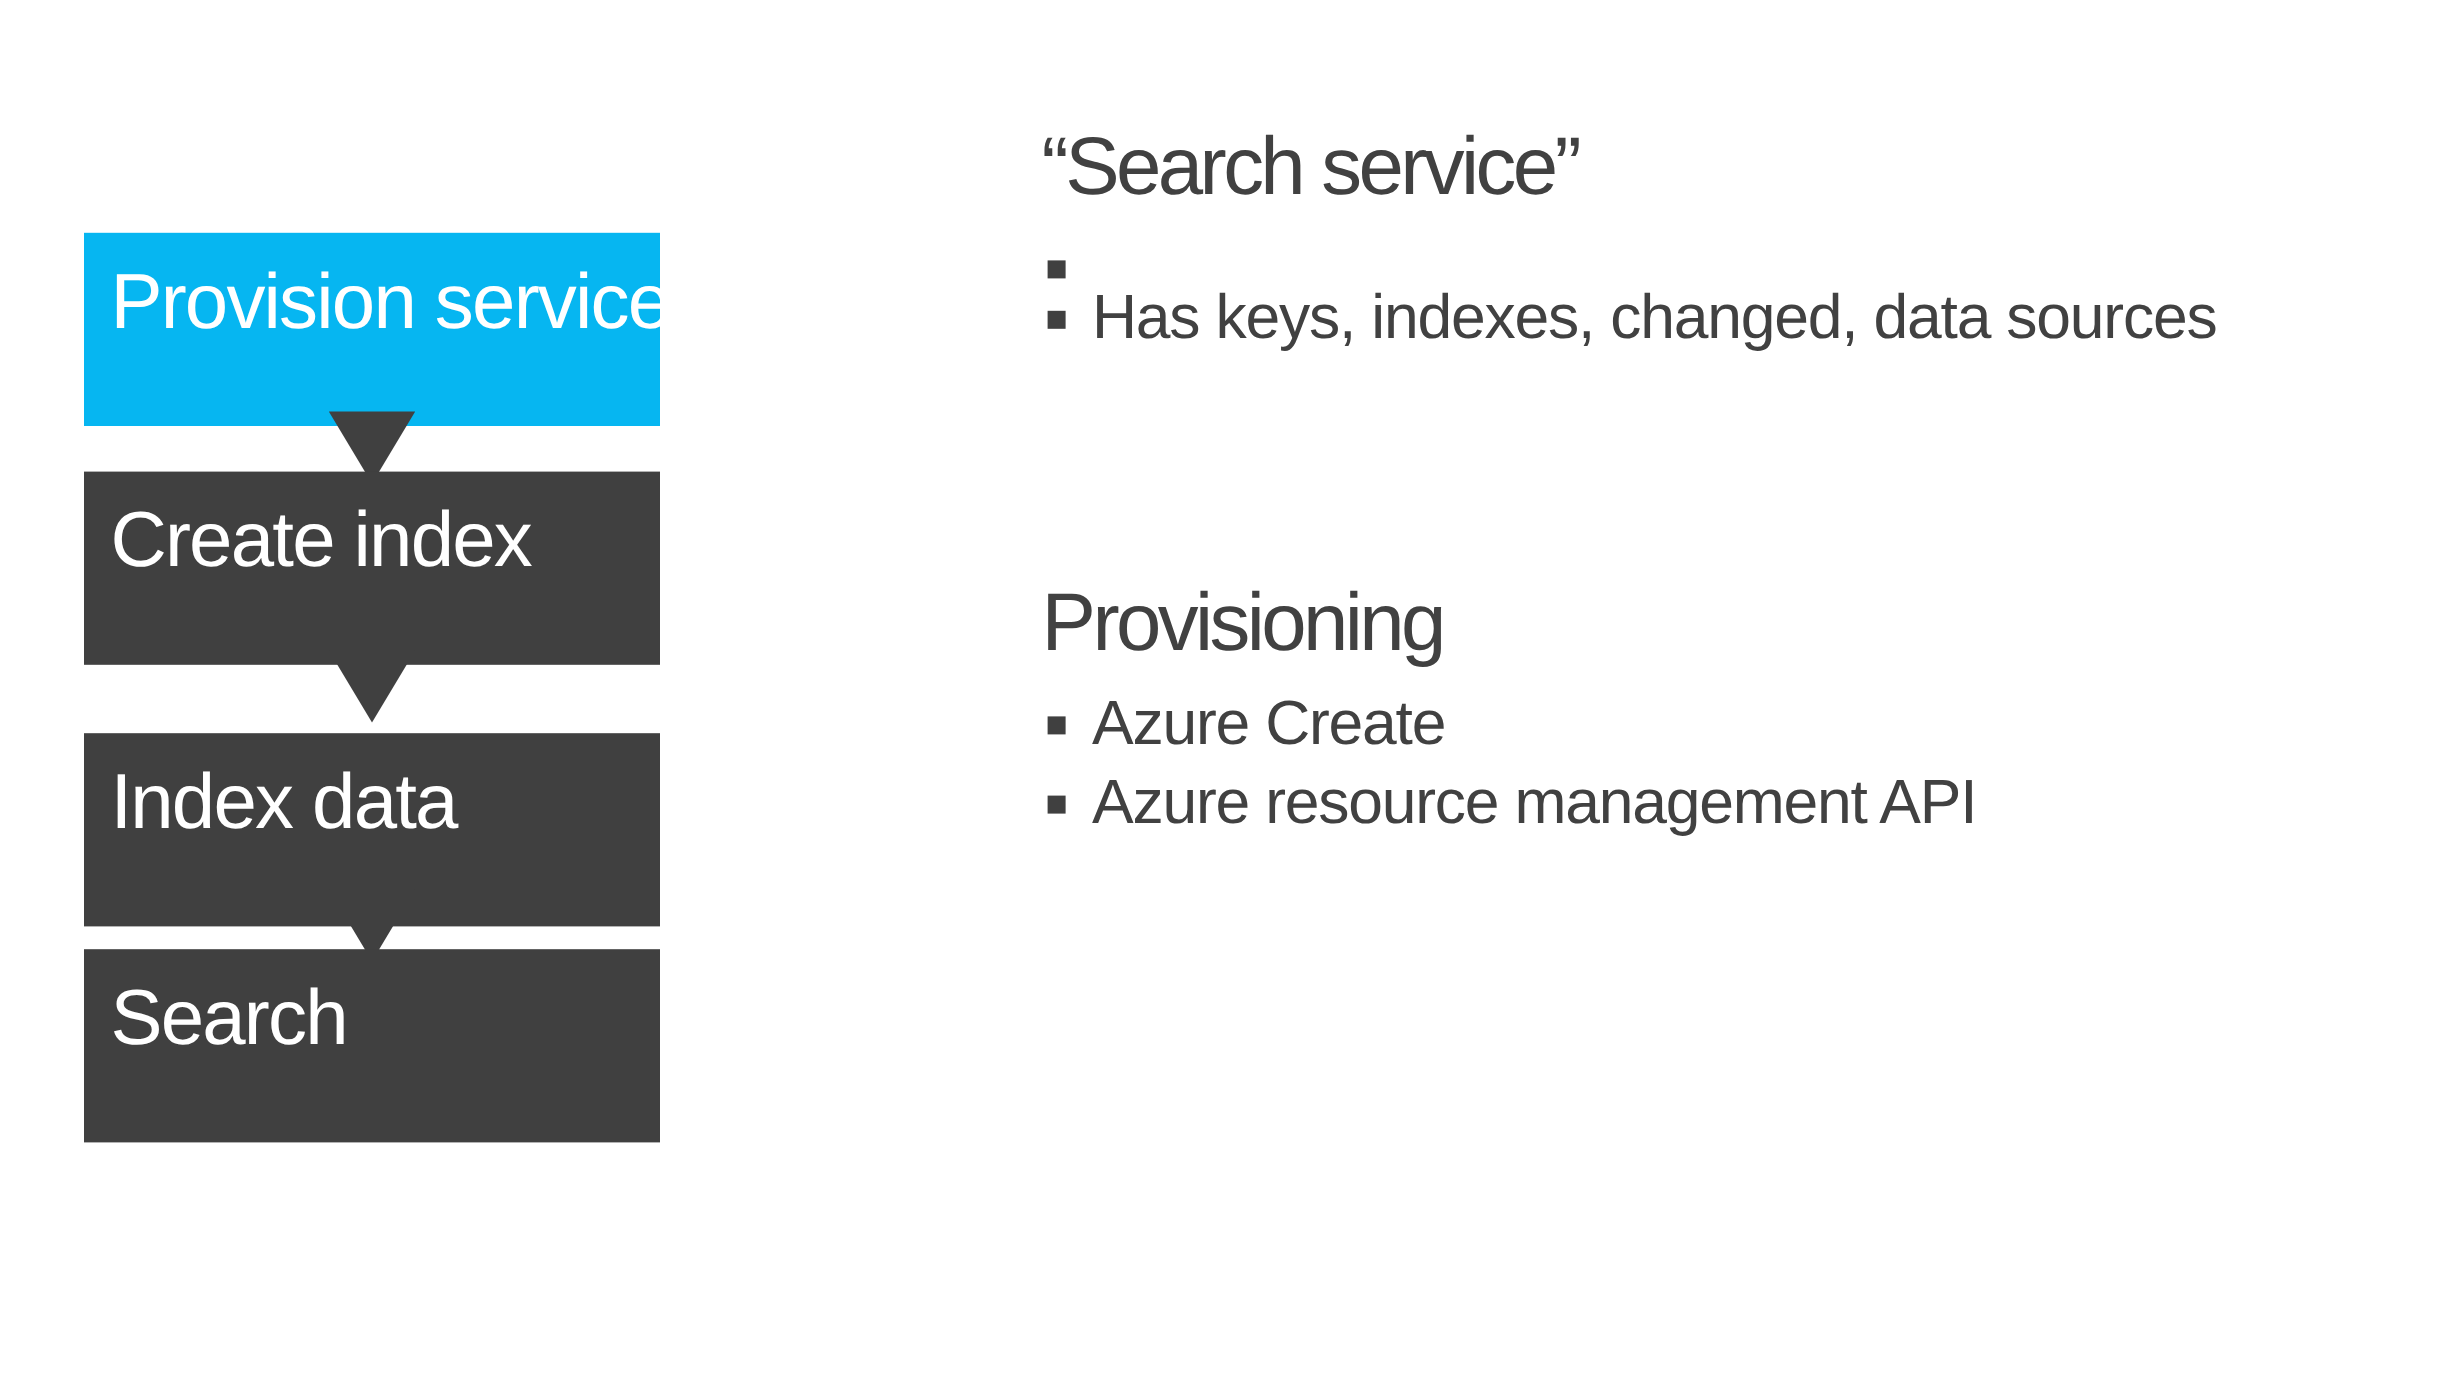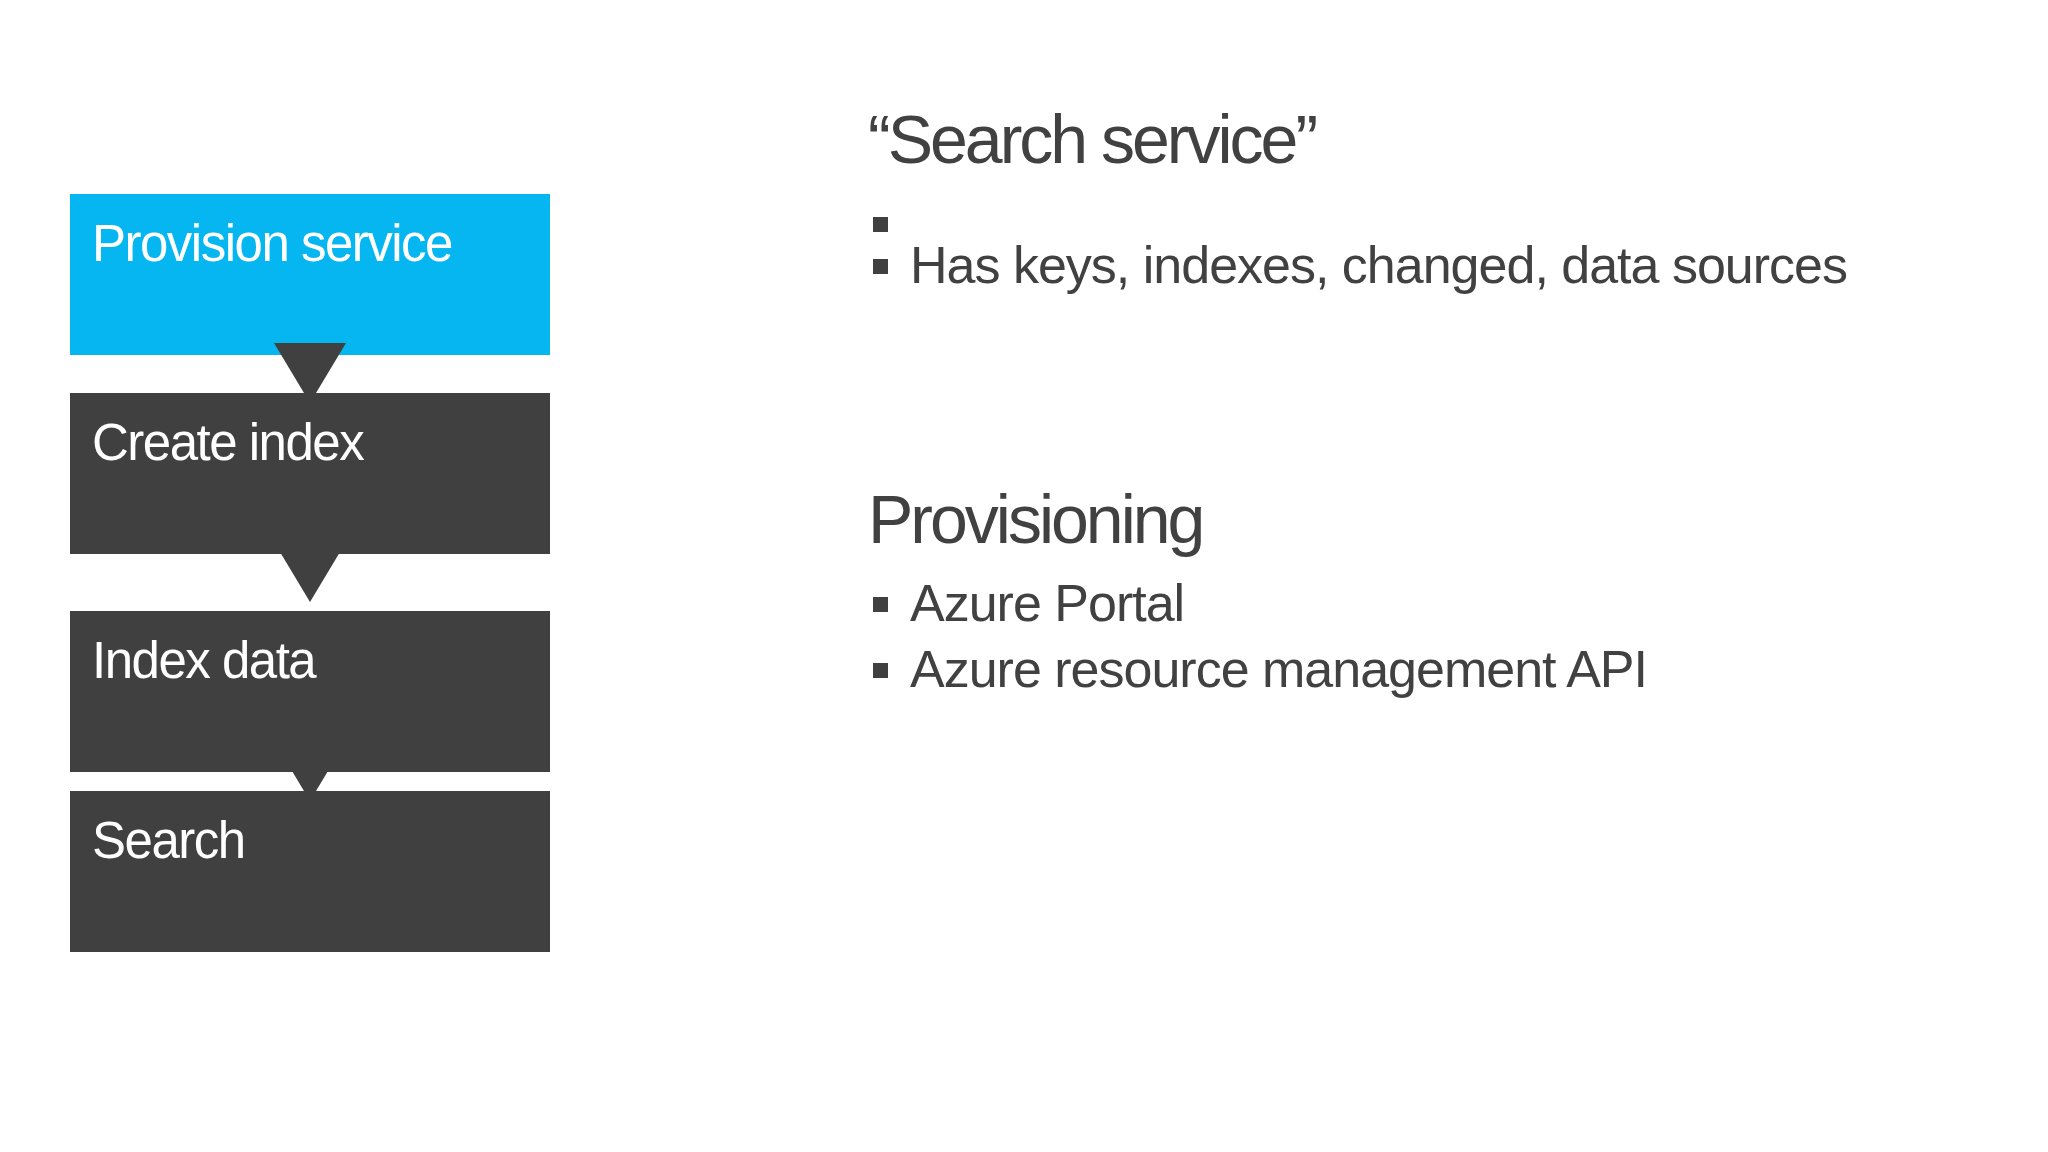--- a/index.html
+++ b/index.html
@@ -19,21 +19,21 @@
     left: 70px;
     width: 480px;
     height: 161px;
   }
   .step--primary { background: #06B6F1; }
   .step--light   { background: #404040; }
   .step-label {
     position: absolute;
     left: 22px;
     top: 24px;
-    font-size: 51px;
+    font-size: 65px;
     font-weight: 300;
     letter-spacing: -1.5px;
     line-height: 1;
     color: #ffffff;
     white-space: nowrap;
     text-align: right;
   }
   .flow-arrow {
     position: absolute;
     left: 274px;            
@@ -119,21 +119,21 @@
     <li>
       <span class="bullet-sq"></span>
       <span>Has keys, indexes, changed, data sources</span>
     </li>
   </ul>
 
   <h1 class="section-title" style="top:473px">Provisioning</h1>
   <ul class="bullets" style="top:570px">
     <li>
       <span class="bullet-sq"></span>
-      <span>Azure Portal</span>
+      <span>Azure Create</span>
     </li>
     <li>
       <span class="bullet-sq"></span>
       <span>Azure resource management API</span>
     </li>
   </ul>
 
 
 </div>
 

